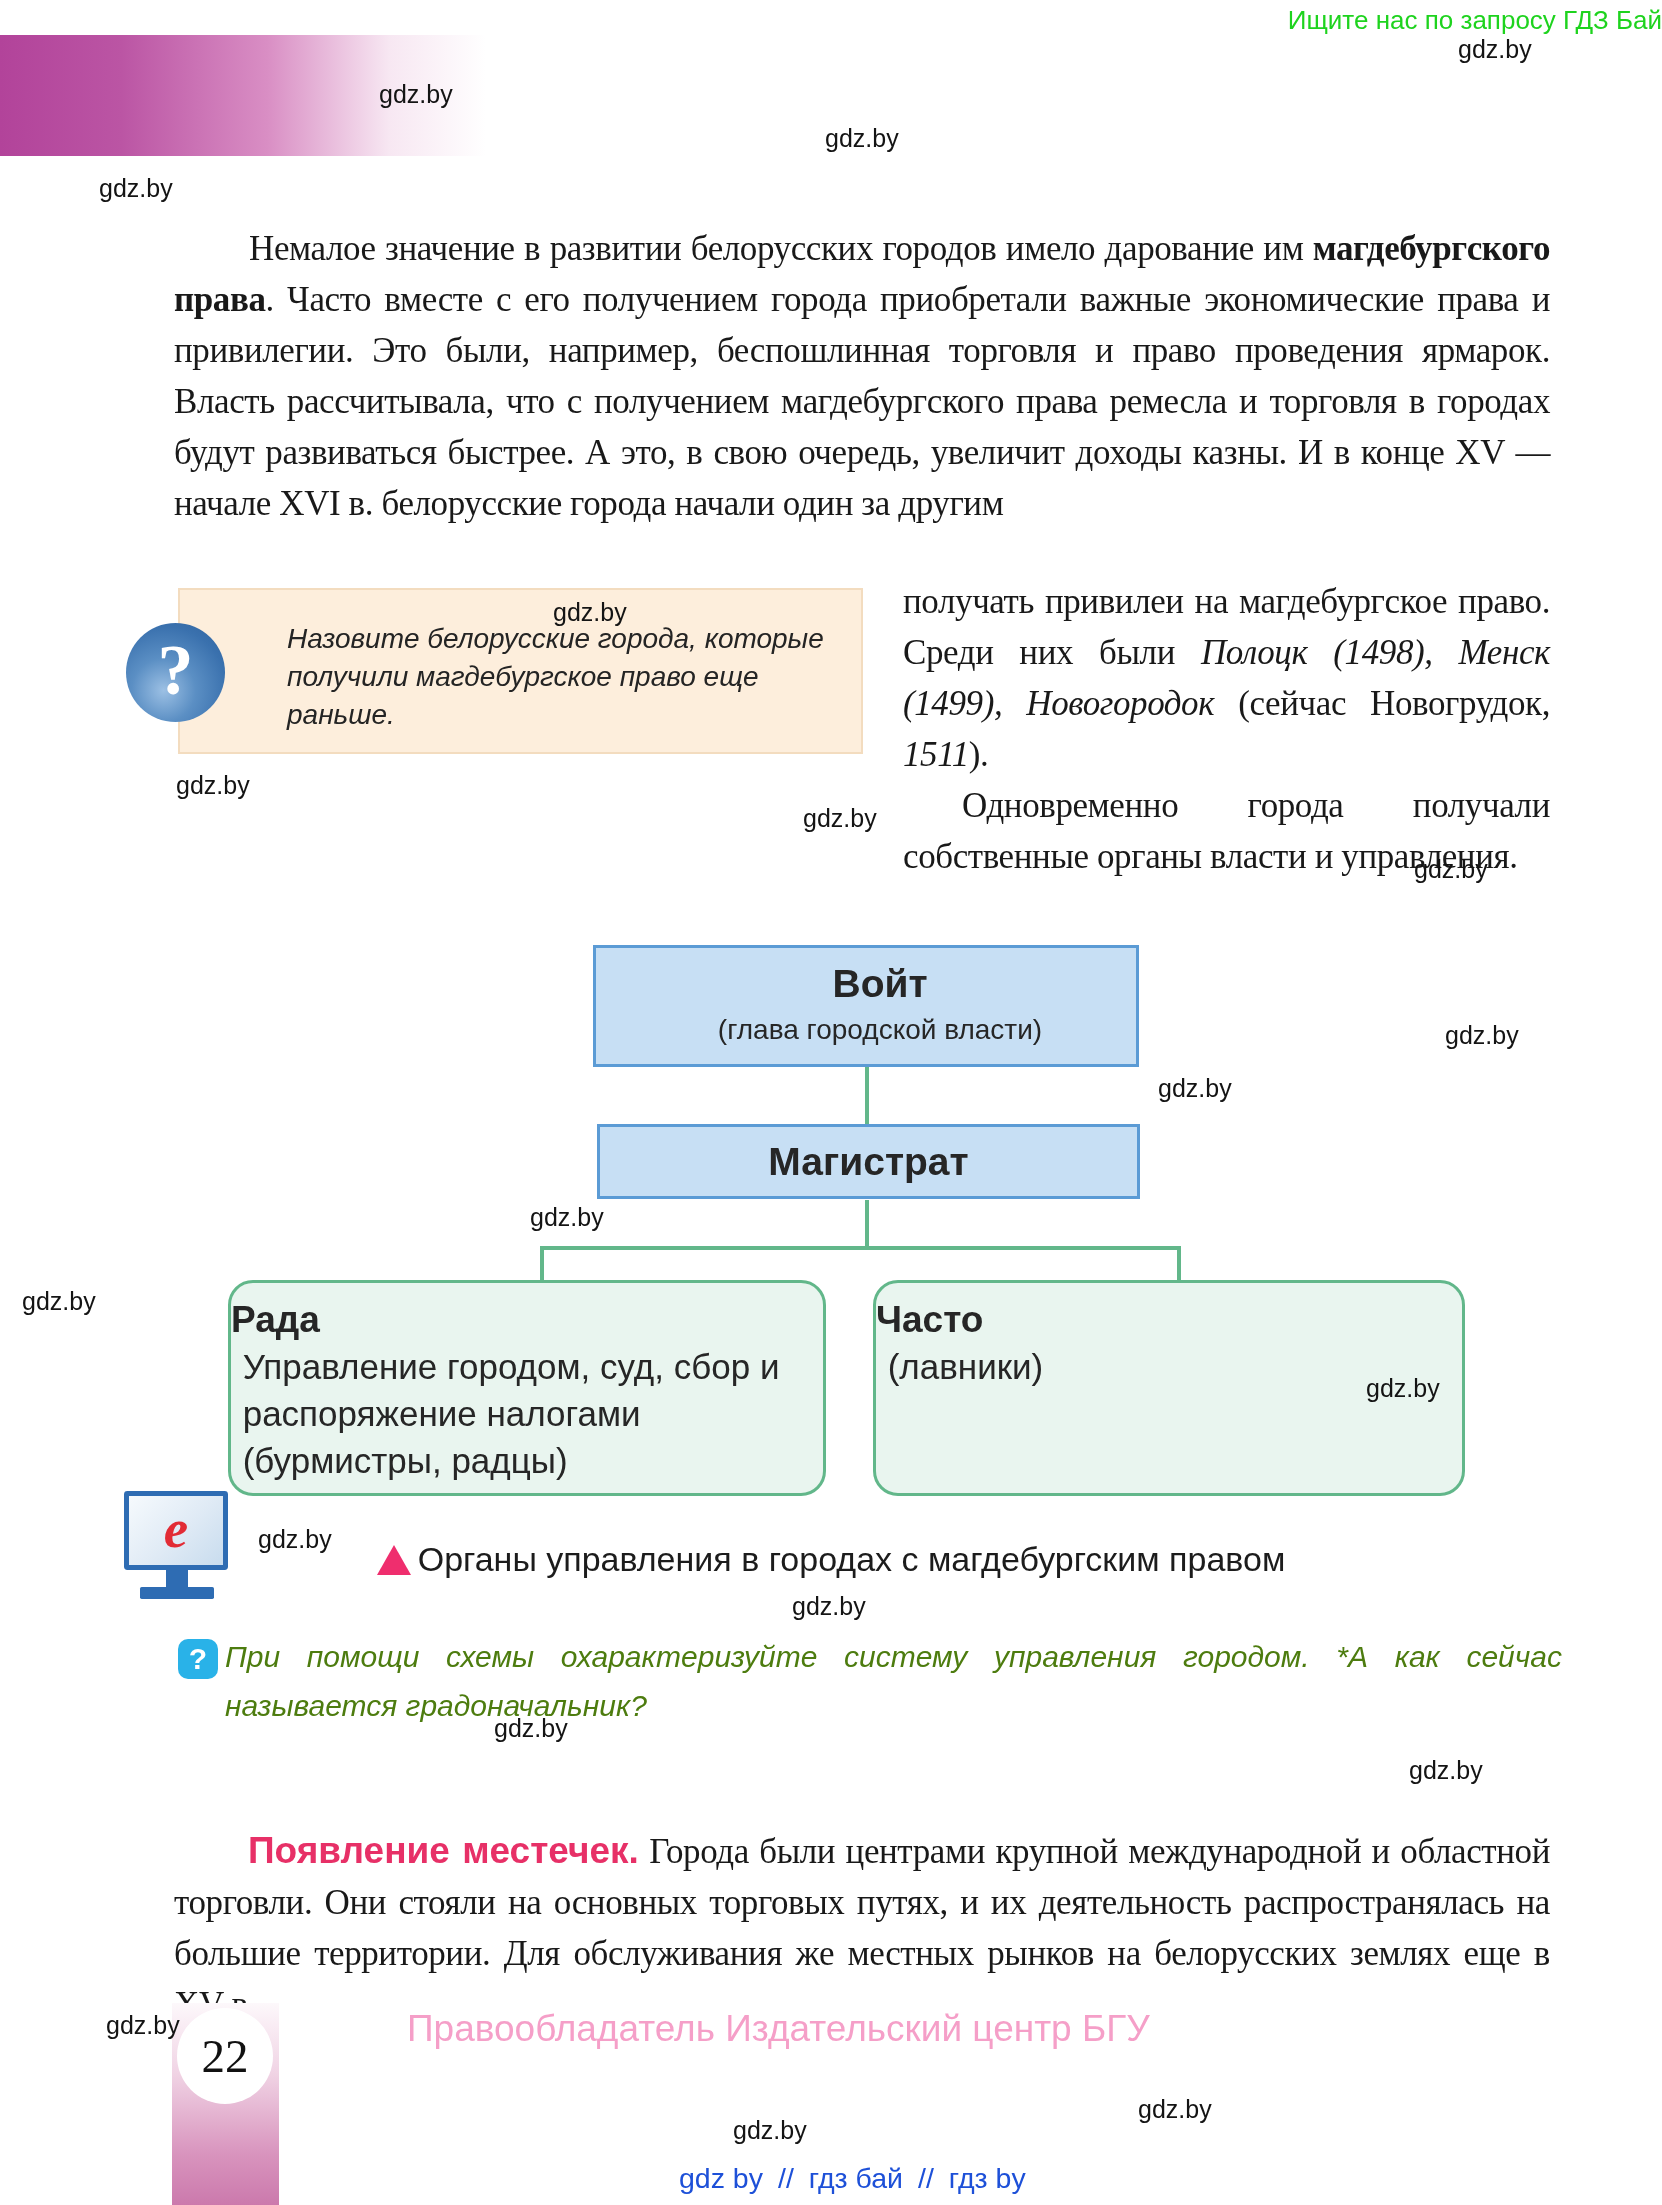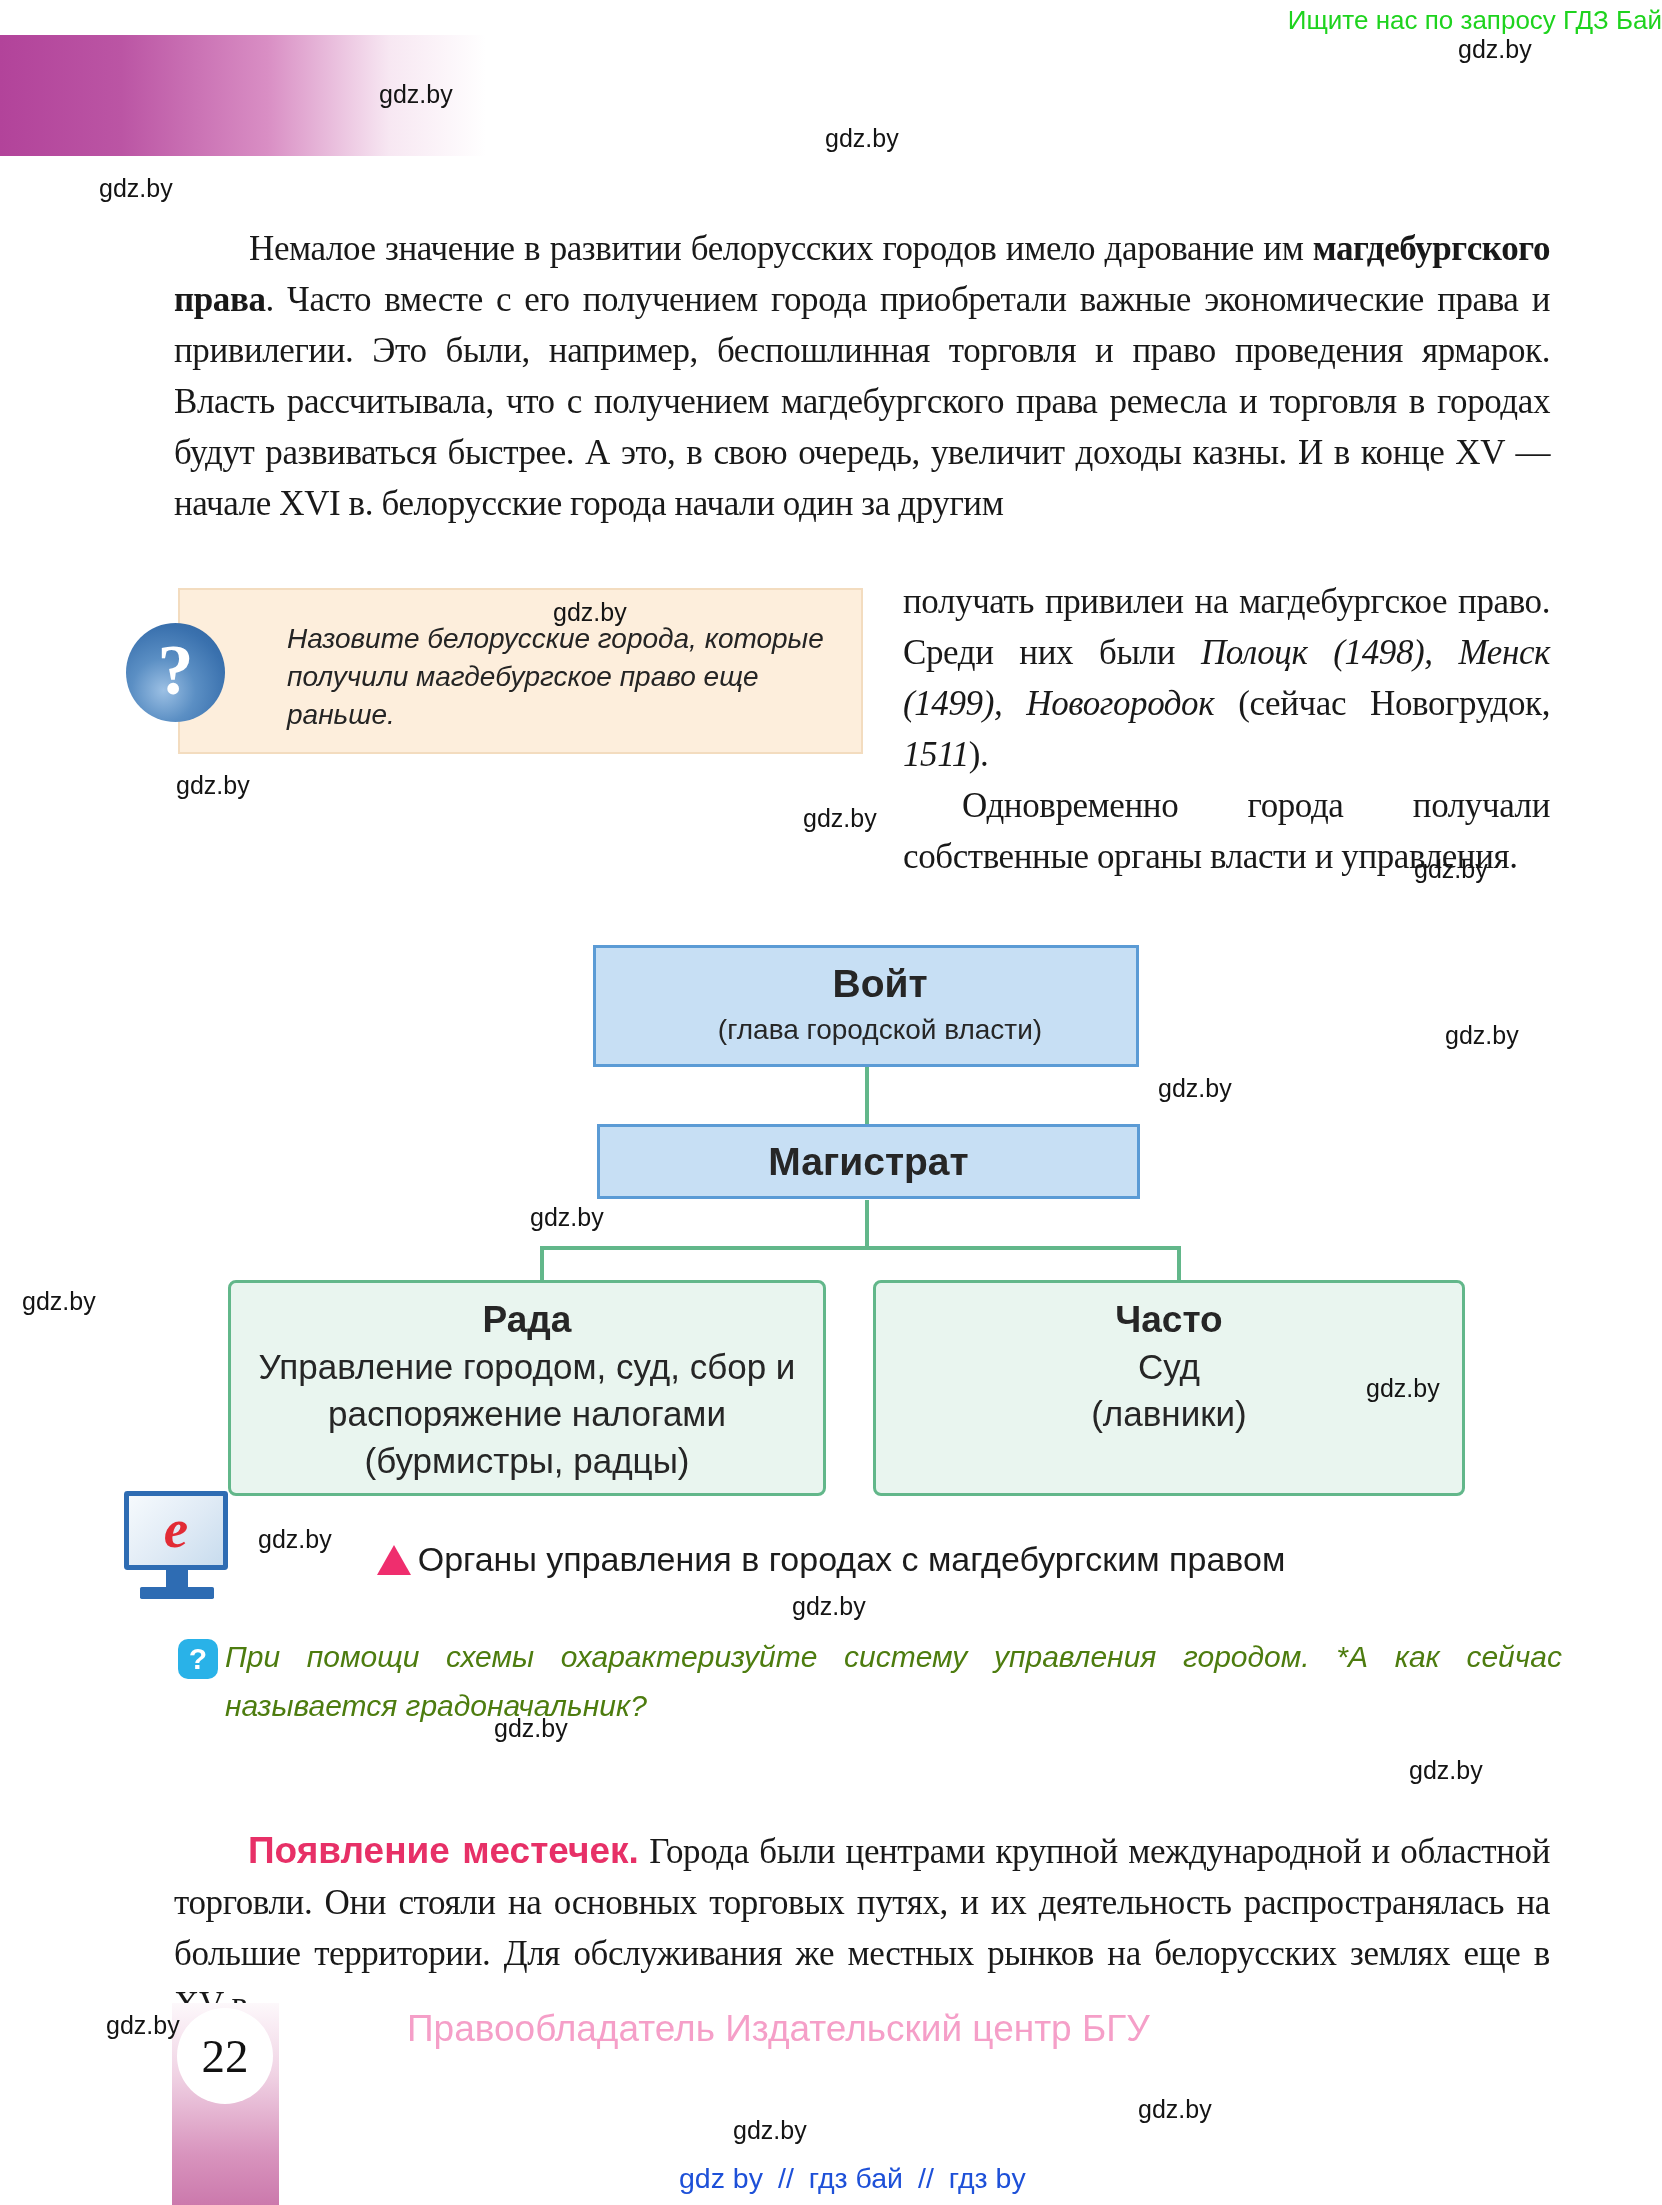--- a/index.html
+++ b/index.html
@@ -71,24 +71,24 @@
     display:flex;flex-direction:column;align-items:center;justify-content:center;
     font-family:"Liberation Sans", sans-serif;color:#262626;
     text-align:center;
   }
   #box-voit{left:593px;top:945px;width:546px;height:122px;padding-left:28px;}
   #box-magistrat{left:597px;top:1124px;width:543px;height:75px;}
   .bluebox .t{font-weight:bold;font-size:39px;line-height:47px;}
   .bluebox .s{font-size:28px;line-height:45px;}
   .greenbox{
     position:absolute;
-    background:#e9f5ef;border:3.4px solid #62b78a;border-radius:8px;
+    background:#e9f5ef;border:3.4px solid #62b78a;border-radius:25px;
     box-sizing:border-box;
     font-family:"Liberation Sans", sans-serif;color:#262626;
-    text-align:center;padding-top:13.4px;
+    text-align:left;padding-top:13.4px;
   }
   #box-rada{left:228px;top:1280px;width:598px;height:216px;}
   #box-lava{left:873px;top:1280px;width:592px;height:216px;}
   .greenbox .t{font-weight:bold;font-size:37px;line-height:47px;}
   .greenbox .b{font-size:35px;line-height:47px;padding:0 11.7px;}
   .gline{position:absolute;background:#62b78a;}
   
   #e-icon{position:absolute;left:124px;top:1491px;width:106px;}
   #e-screen{
     width:94px;height:69px;
@@ -195,21 +195,20 @@
   <div class="gline" style="left:865px;top:1200px;width:4.2px;height:49px;"></div>
   <div class="gline" style="left:540px;top:1246px;width:641px;height:4.2px;"></div>
   <div class="gline" style="left:540px;top:1246px;width:4.2px;height:37px;"></div>
   <div class="gline" style="left:1177px;top:1246px;width:4.2px;height:37px;"></div>
   <div id="box-rada" class="greenbox">
     <div class="t">Рада</div>
     <div class="b">Управление городом, суд, сбор и распоряжение налогами (бурмистры, радцы)</div>
   </div>
   <div id="box-lava" class="greenbox">
     <div class="t">Часто</div>
-    <div class="b">Суд</div>
     <div class="b">(лавники)</div>
   </div>
 
   <div id="e-icon">
     <div id="e-screen">
       <span class="e">e</span>
     </div>
     <div id="e-neck"></div>
     <div id="e-base"></div>
   </div>

